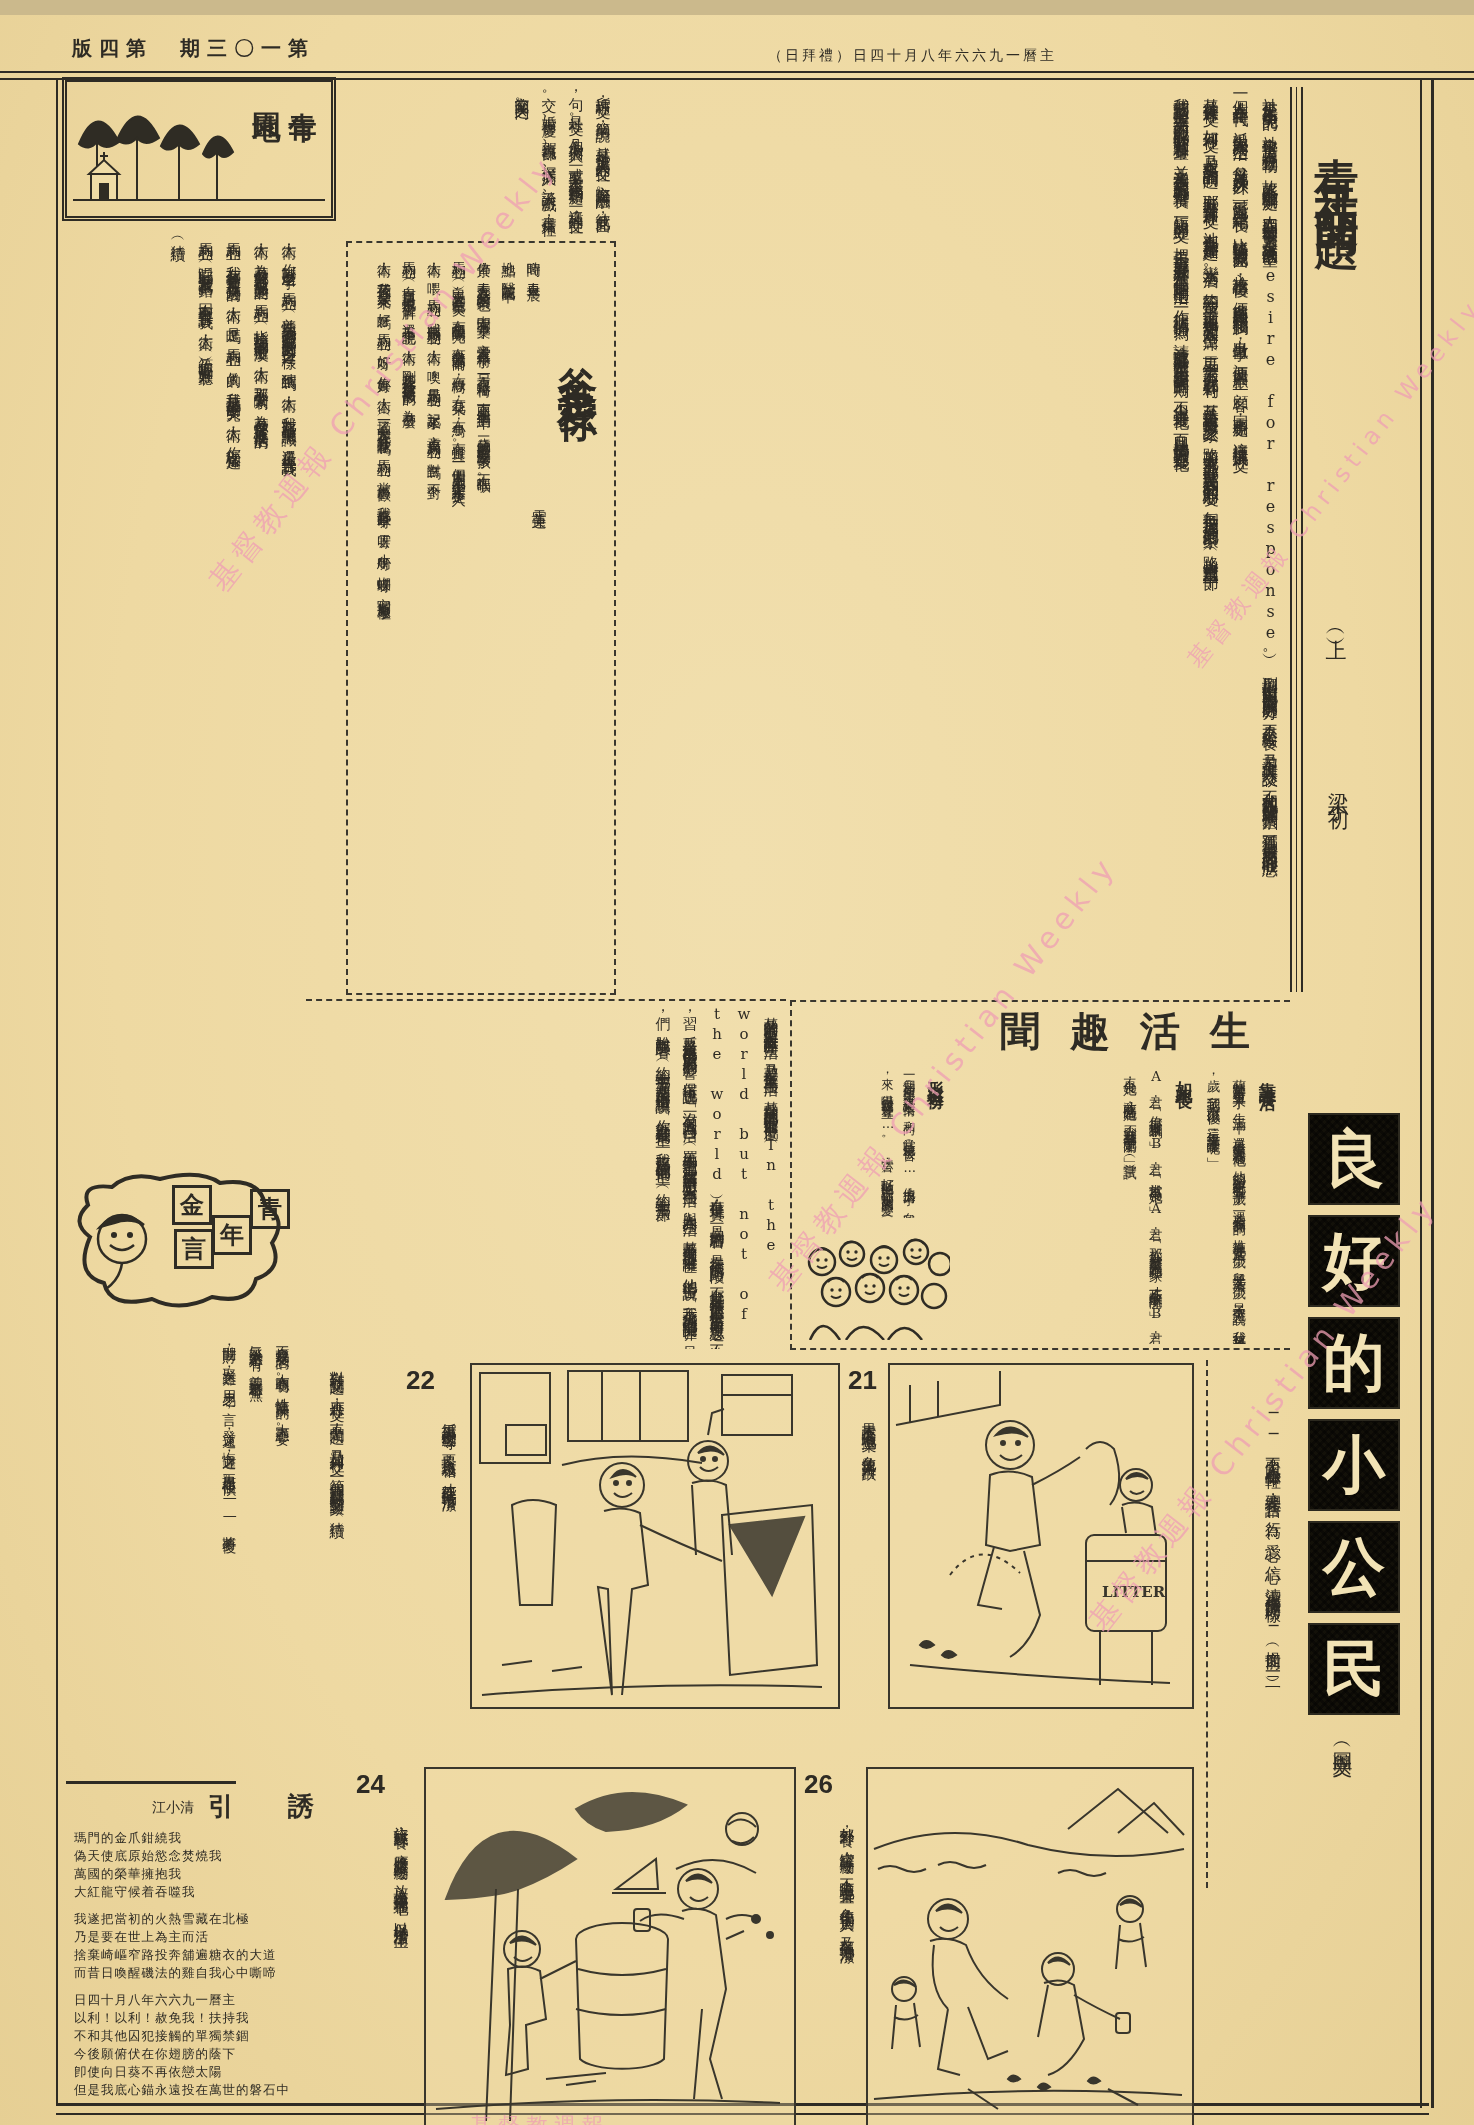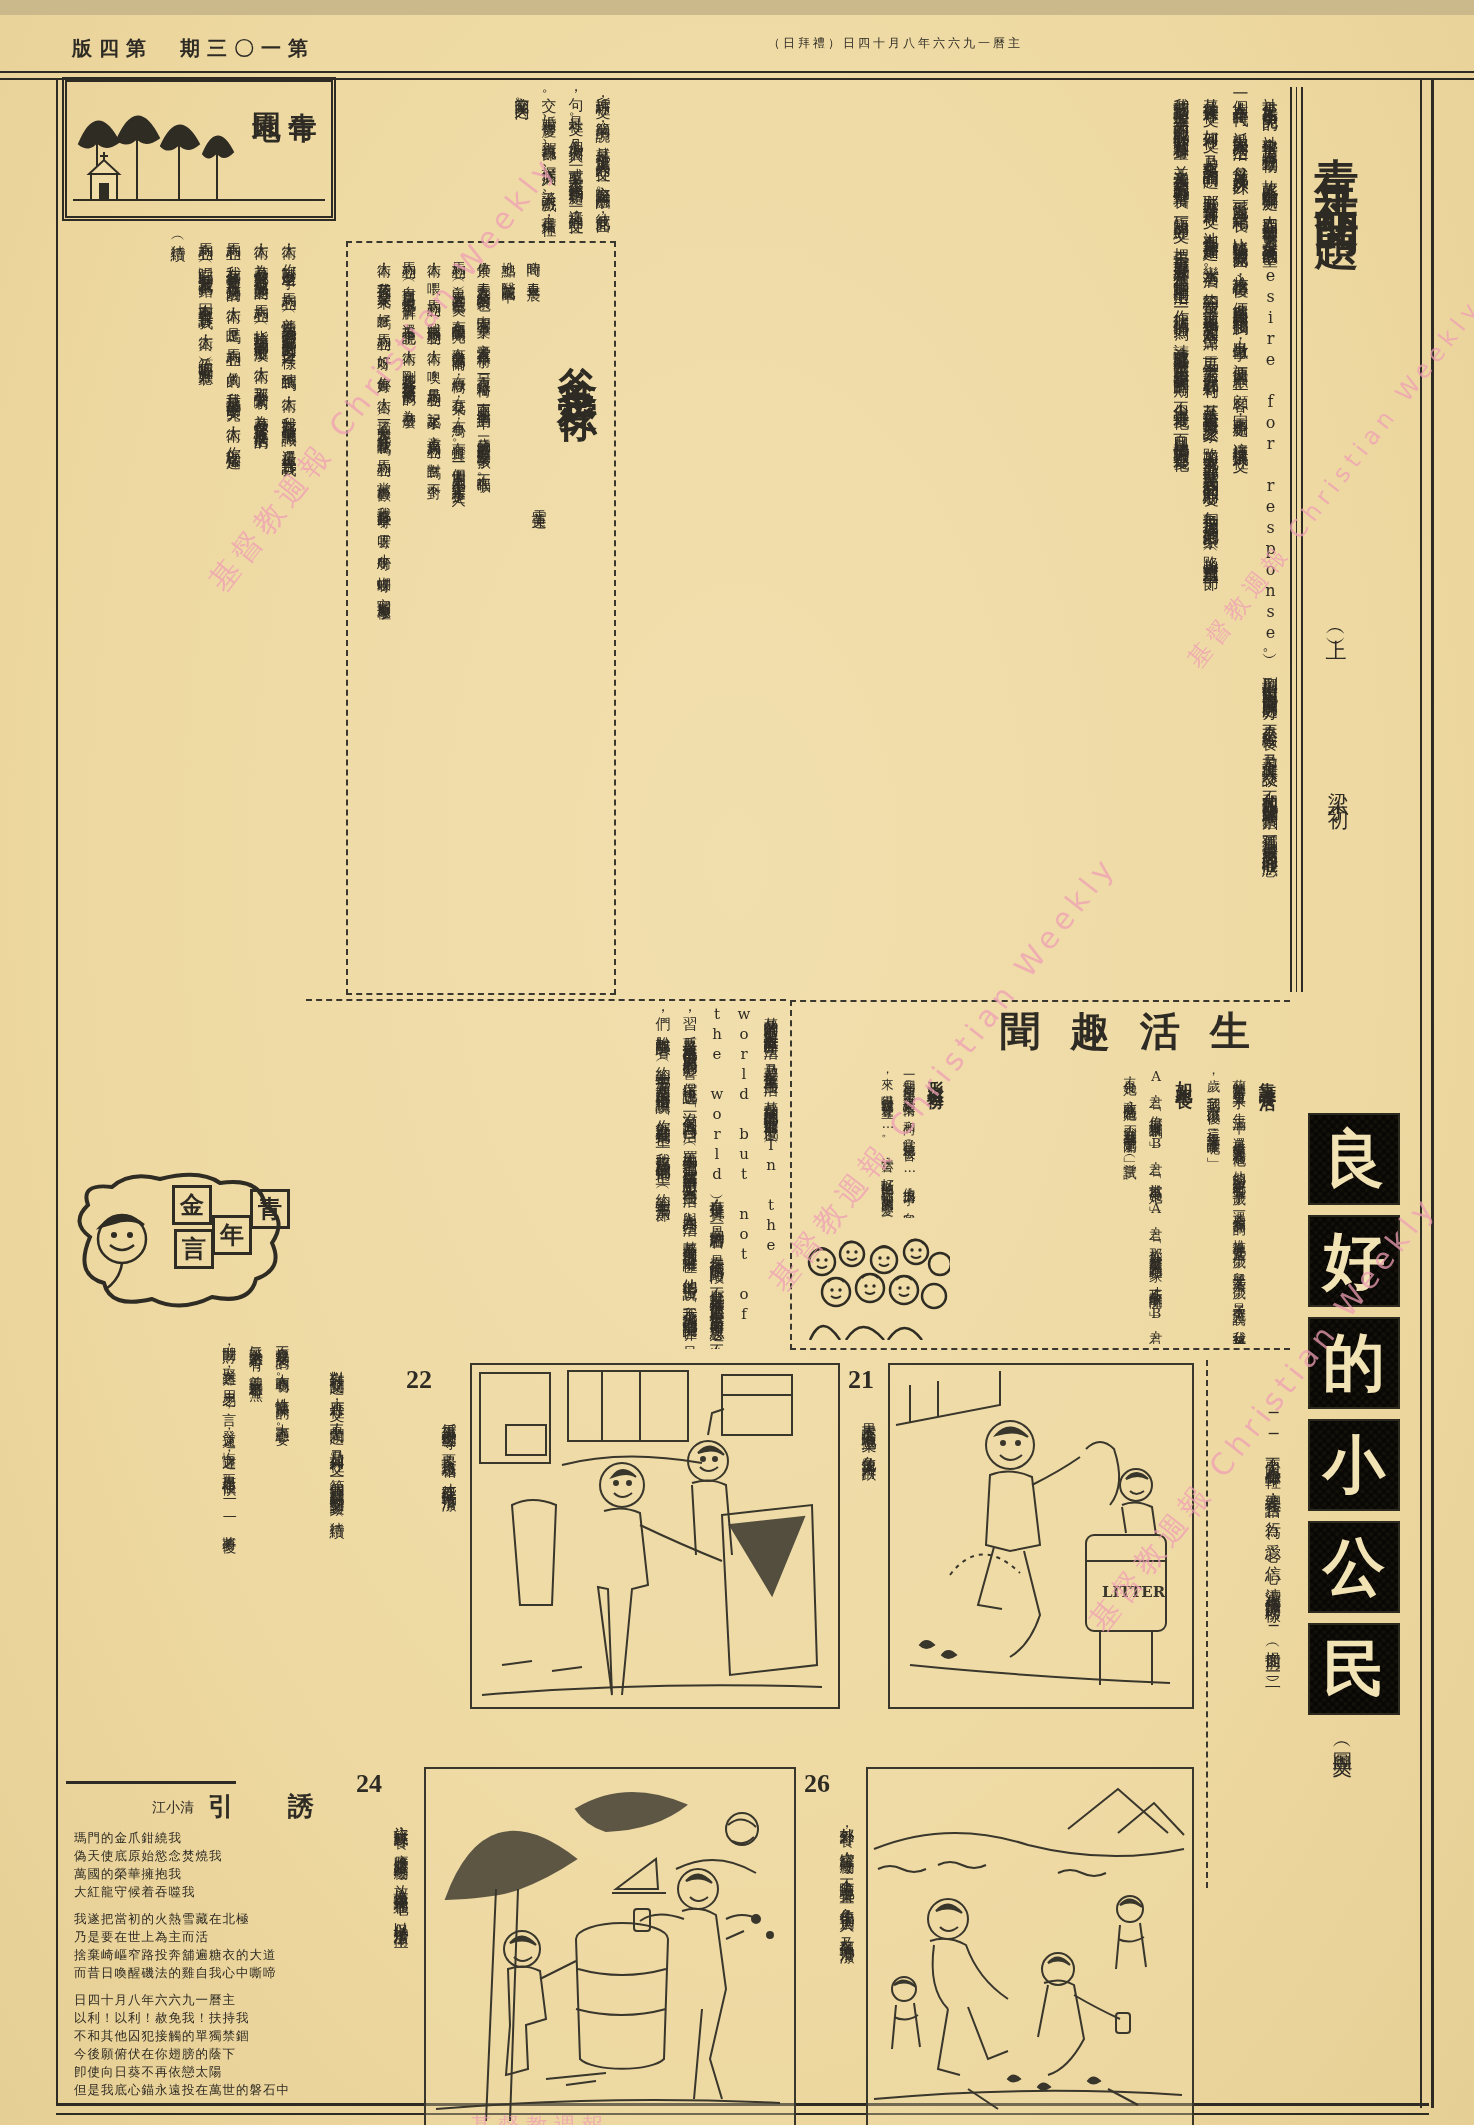--- a/index.html
+++ b/index.html
@@ -17,21 +17,21 @@
   .v{writing-mode:vertical-rl;text-orientation:upright;letter-spacing:2px;overflow:hidden;}
   .v .col{display:block;}
   .h{white-space:nowrap;}
   .rule-h2{border-top:2px solid #2e2b24;border-bottom:2px solid #2e2b24;height:5px;}
   .rule3{width:9px;border-left:2px solid #2e2b24;border-right:2px solid #2e2b24;
          background:linear-gradient(to right,transparent 44%,#2e2b24 44%,#2e2b24 56%,transparent 56%);}
   .dashv{border-left:2px dashed #3a372e;}
   .dashh{border-top:2px dashed #3a372e;}
   .panel{border:2.5px solid #39362c;background:rgba(240,222,170,.35);}
   .caption{font-size:15px;line-height:1.85;}
-  .comic-no{font-size:26px;font-weight:bold;font-family:Liberation Serif, serif;}
+  .comic-no{font-size:26px;font-weight:bold;font-family:Liberation Sans, sans-serif;}
   .blockchar{
     width:92px;height:92px;display:flex;align-items:center;justify-content:center;
     color:#f2e3b5;font-size:62px;font-weight:bold;
     background:repeating-linear-gradient(45deg,#45412f 0 3px,#2c291f 3px 6px),
                repeating-linear-gradient(-45deg,#45412f 0 3px,#2c291f 3px 6px);
     background-blend-mode:multiply;border:2px solid #2c291f;box-sizing:border-box;
   }
   .stitle{font-weight:bold;font-size:17px;letter-spacing:4px;}
   .wm{color:#ef9fb4;opacity:.75;font-size:30px;letter-spacing:6px;pointer-events:none;
       font-family:"DejaVu Sans","Liberation Sans",sans-serif;white-space:nowrap;}
@@ -39,21 +39,21 @@
   .stanza{margin-bottom:9px;}
   svg{display:block;}
   svg text{font-family:"DejaVu Serif","Liberation Serif",serif;}
 </style>
 </head>
 <body>
 
 <div id="paper">
 
   <div class="abs h" style="left:72px;top:20px;font-size:20px;letter-spacing:7px;font-weight:bold;">版四第　期三〇一第</div>
-  <div class="abs h" style="left:768px;top:20px;font-size:12px;letter-spacing:3px;">（日拜禮）日四十月八年六六九一曆主</div>
+  <div class="abs h" style="left:768px;top:32px;font-size:14px;letter-spacing:3px;">（日拜禮）日四十月八年六六九一曆主</div>
   <div class="abs rule-h2" style="left:0;top:56px;width:1474px;"></div>
 
   <div class="abs" style="left:56px;top:63px;height:2026px;border-left:2px solid #2e2b24;"></div>
   <div class="abs" style="left:1420px;top:63px;height:2030px;width:9px;border-left:2px solid #2e2b24;border-right:3px solid #2e2b24;"></div>
   <div class="abs" style="left:56px;top:2088px;width:1373px;height:7px;border-top:3px solid #2e2b24;border-bottom:2px solid #2e2b24;"></div>
 
   <div class="abs rule3" style="left:1290px;top:72px;height:905px;"></div>
   <div class="abs v" style="left:1308px;top:108px;height:492px;font-size:44px;font-weight:600;letter-spacing:14px;">青年社交問題</div>
   <div class="abs v" style="left:1322px;top:606px;height:90px;font-size:21px;">（上）</div>
   <div class="abs v" style="left:1324px;top:760px;height:130px;font-size:21px;letter-spacing:8px;">梁小初</div>

